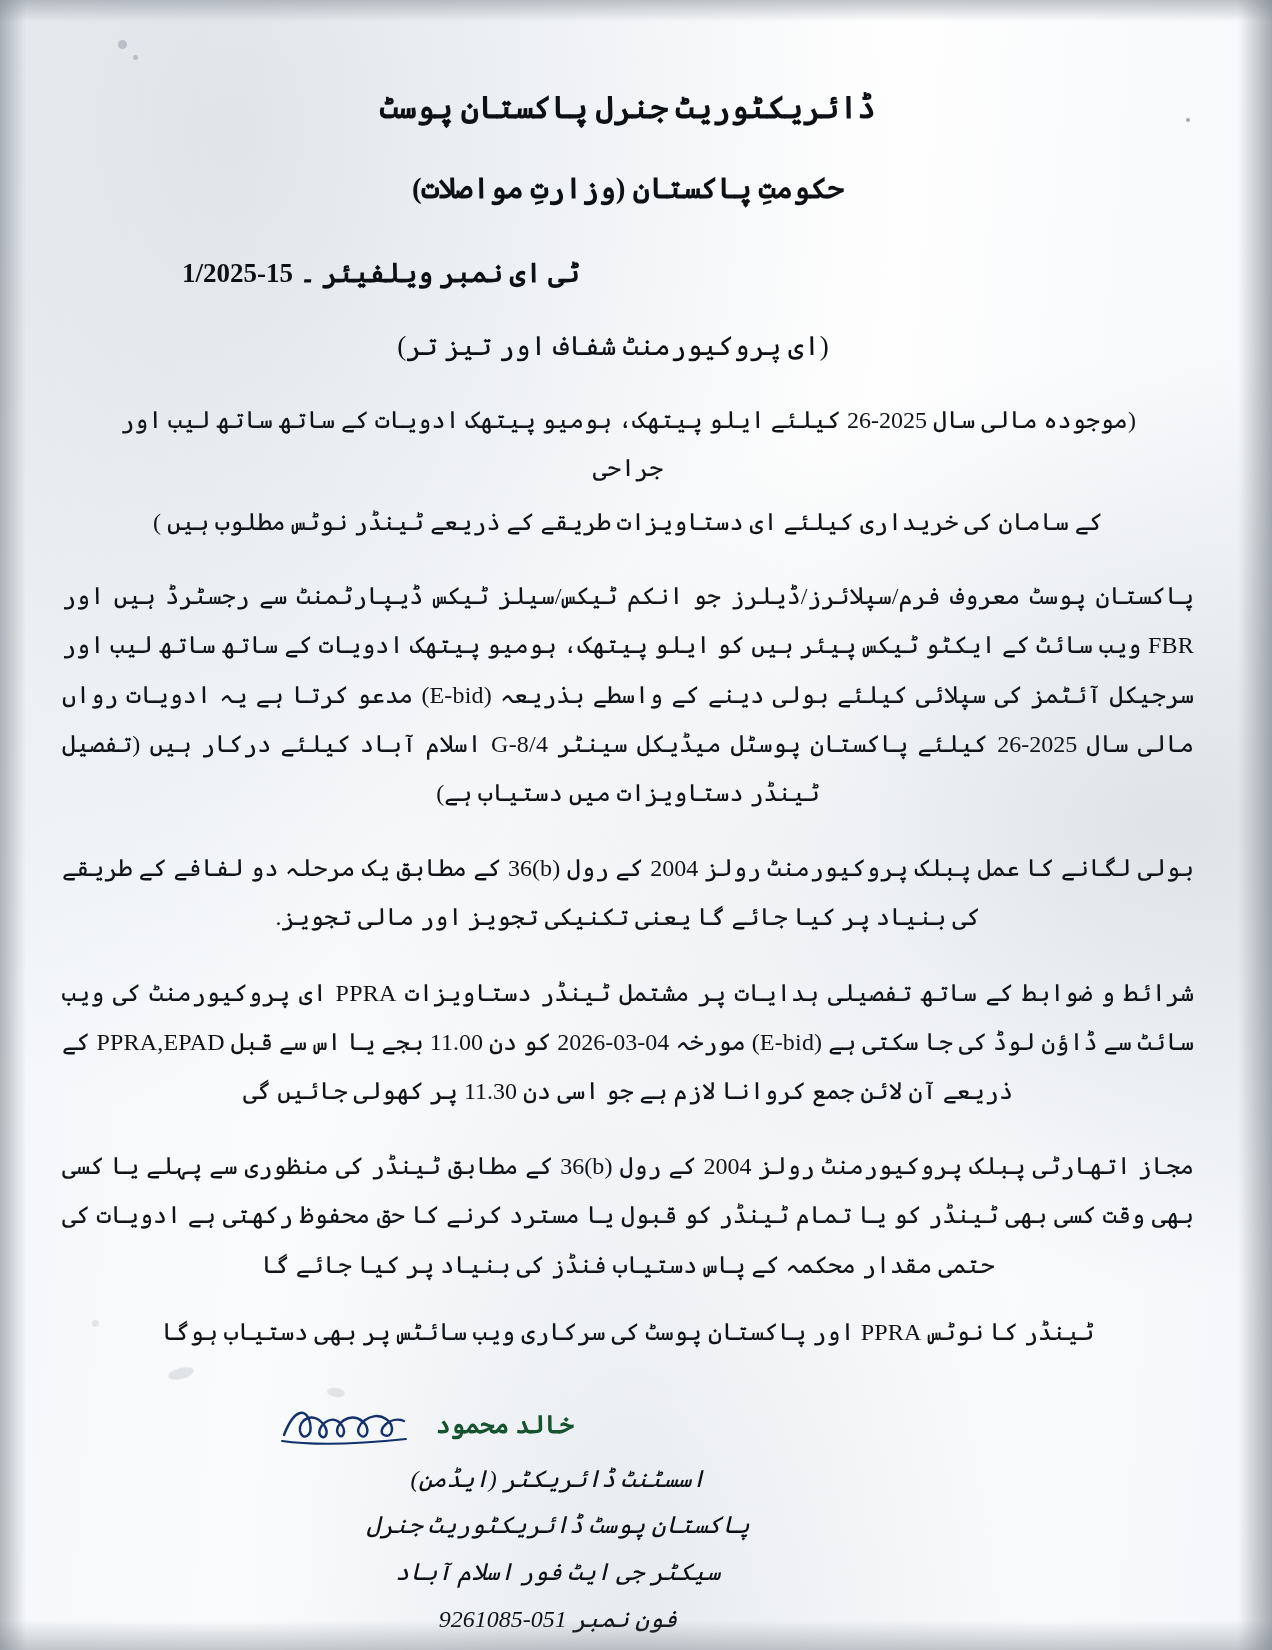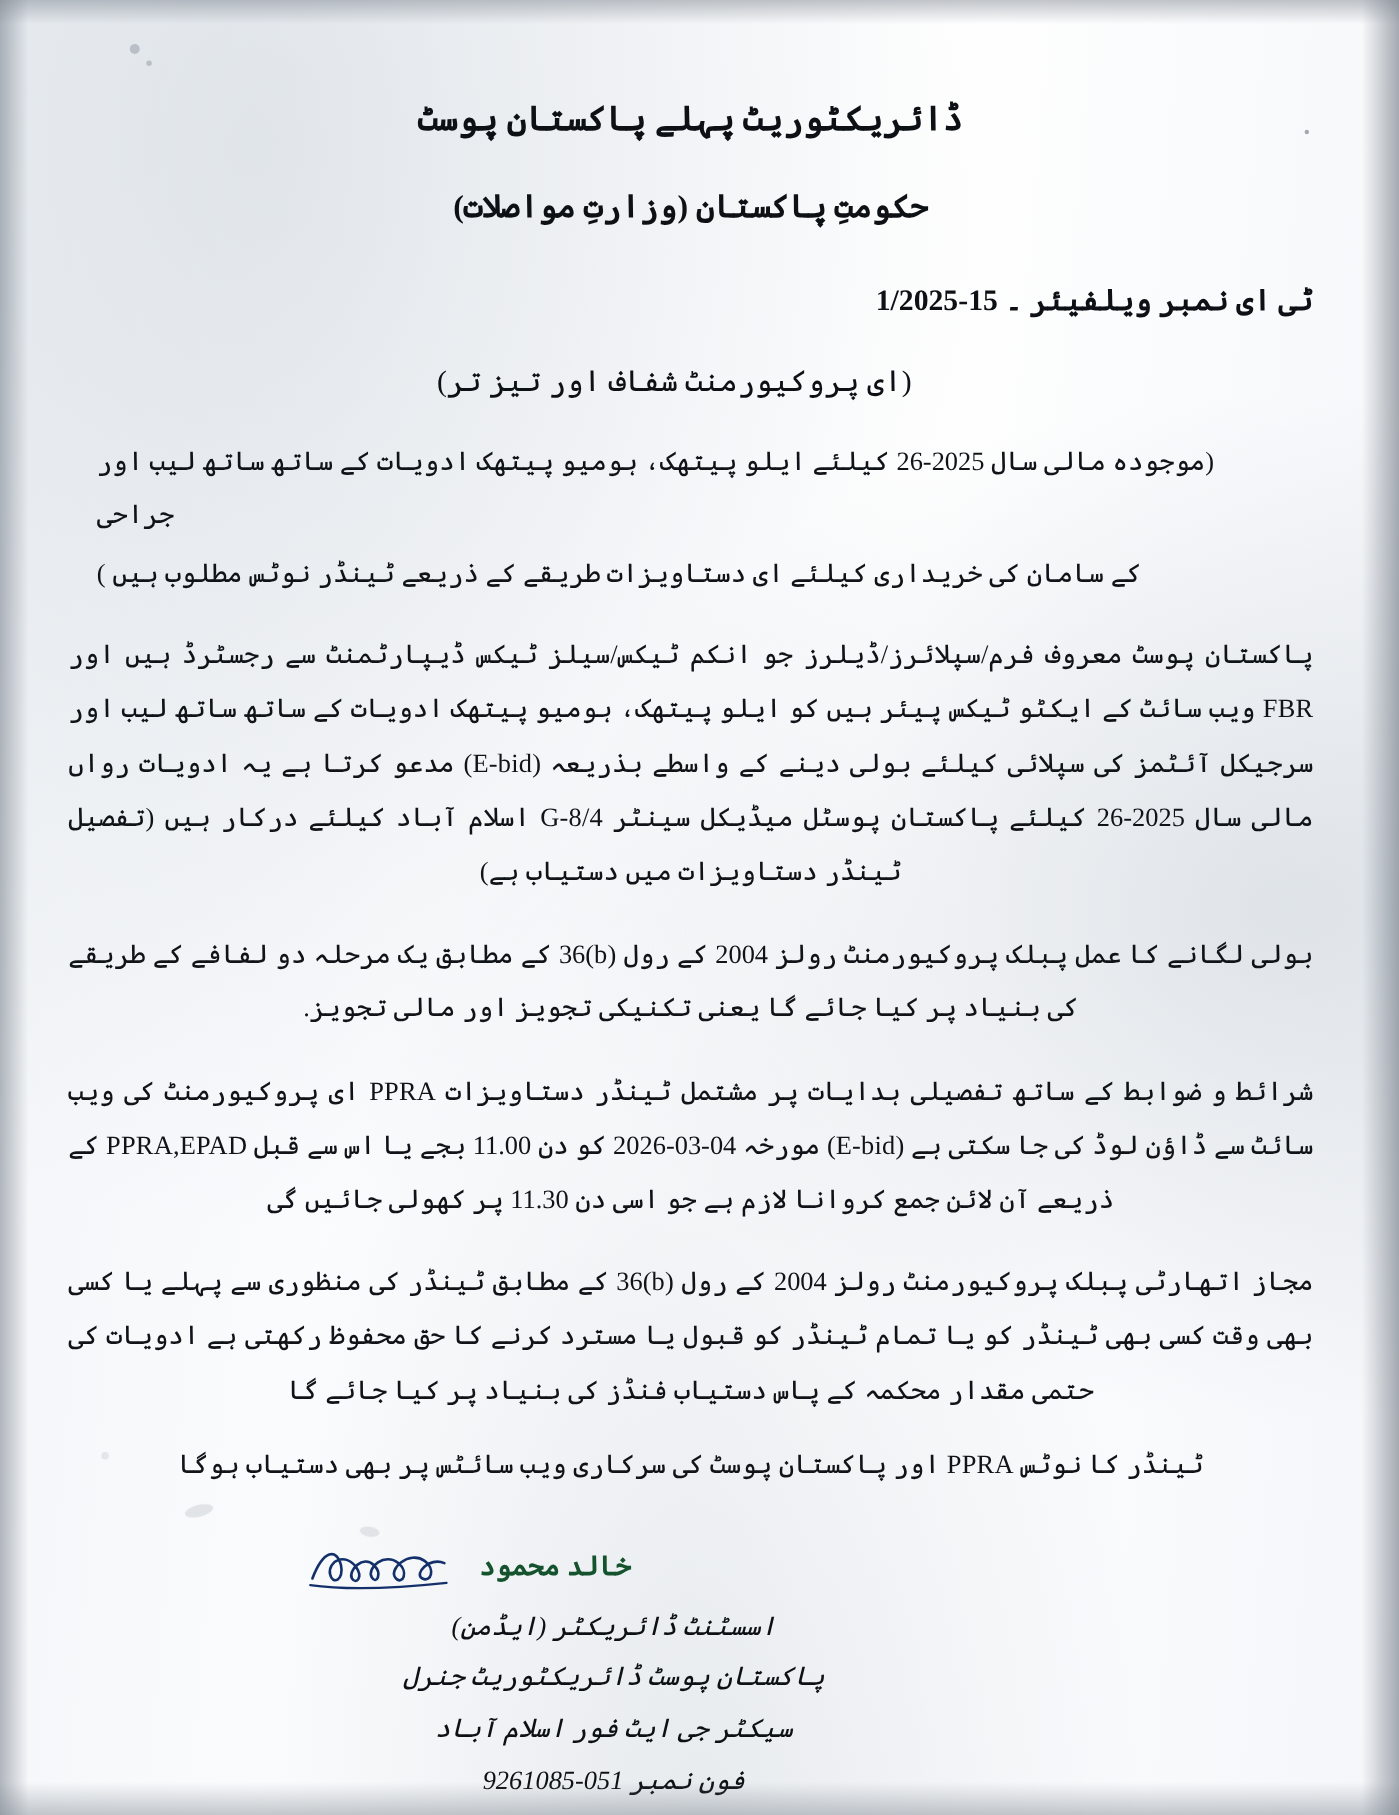--- a/index.html
+++ b/index.html
@@ -81,37 +81,37 @@
   }
   .title-line-2 {
     font-size: 29px;
     font-weight: 700;
     color: #0d1115;
     margin-top: 22px;
     letter-spacing: 0.5px;
   }
   .ref-line {
     margin-top: 30px;
-    text-align: right;
+    text-align: left;
     padding-left: 120px;
     font-size: 27px;
     font-weight: 700;
     color: #0d1115;
   }
   .subtitle {
     margin-top: 20px;
     text-align: center;
     font-size: 27px;
     font-weight: 400;
     padding-right: 30px;
     color: #0d1115;
   }
   .intro {
     margin-top: 24px;
-    text-align: left;
+    text-align: center;
     font-size: 24px;
     line-height: 2.0;
     padding: 0 26px;
   }
   .para {
     margin-top: 26px;
     text-align: justify;
     text-align-last: center;
     font-size: 24px;
     line-height: 2.05;
@@ -182,21 +182,21 @@
   <div class="smudge" style="left:118px; top:40px; width:9px; height:9px;"></div>
   <div class="smudge" style="left:133px; top:55px; width:5px; height:5px;"></div>
   <div class="speck" style="left:1186px; top:118px; width:4px; height:4px;"></div>
   <div class="smudge" style="left:168px; top:1368px; width:26px; height:11px; transform:rotate(-14deg); opacity:.5;"></div>
   <div class="smudge" style="left:327px; top:1388px; width:18px; height:9px; transform:rotate(9deg); opacity:.45;"></div>
   <div class="smudge" style="left:92px; top:1320px; width:7px; height:7px; opacity:.4;"></div>
 
   <div class="content doc-text">
 
     <div class="header-block">
-      <div class="title-line-1">ڈائریکٹوریٹ پہلے پاکستان پوسٹ</div>
+      <div class="title-line-1">ڈائریکٹوریٹ جنرل پاکستان پوسٹ</div>
       <div class="title-line-2">حکومتِ پاکستان (وزارتِ مواصلات)</div>
     </div>
 
     <div class="ref-line">ٹی ای نمبر ویلفیئر ۔ 15-1/2025</div>
 
     <div class="subtitle">(ای پروکیورمنٹ شفاف اور تیز تر)</div>
 
     <div class="intro">(موجودہ مالی سال 2025-26 کیلئے ایلو پیتھک، ہومیو پیتھک ادویات کے ساتھ ساتھ لیب اور جراحی</div>
     <div class="intro" style="margin-top:6px;">کے سامان کی خریداری کیلئے ای دستاویزات طریقے کے ذریعے ٹینڈر نوٹس مطلوب ہیں )</div>
 

